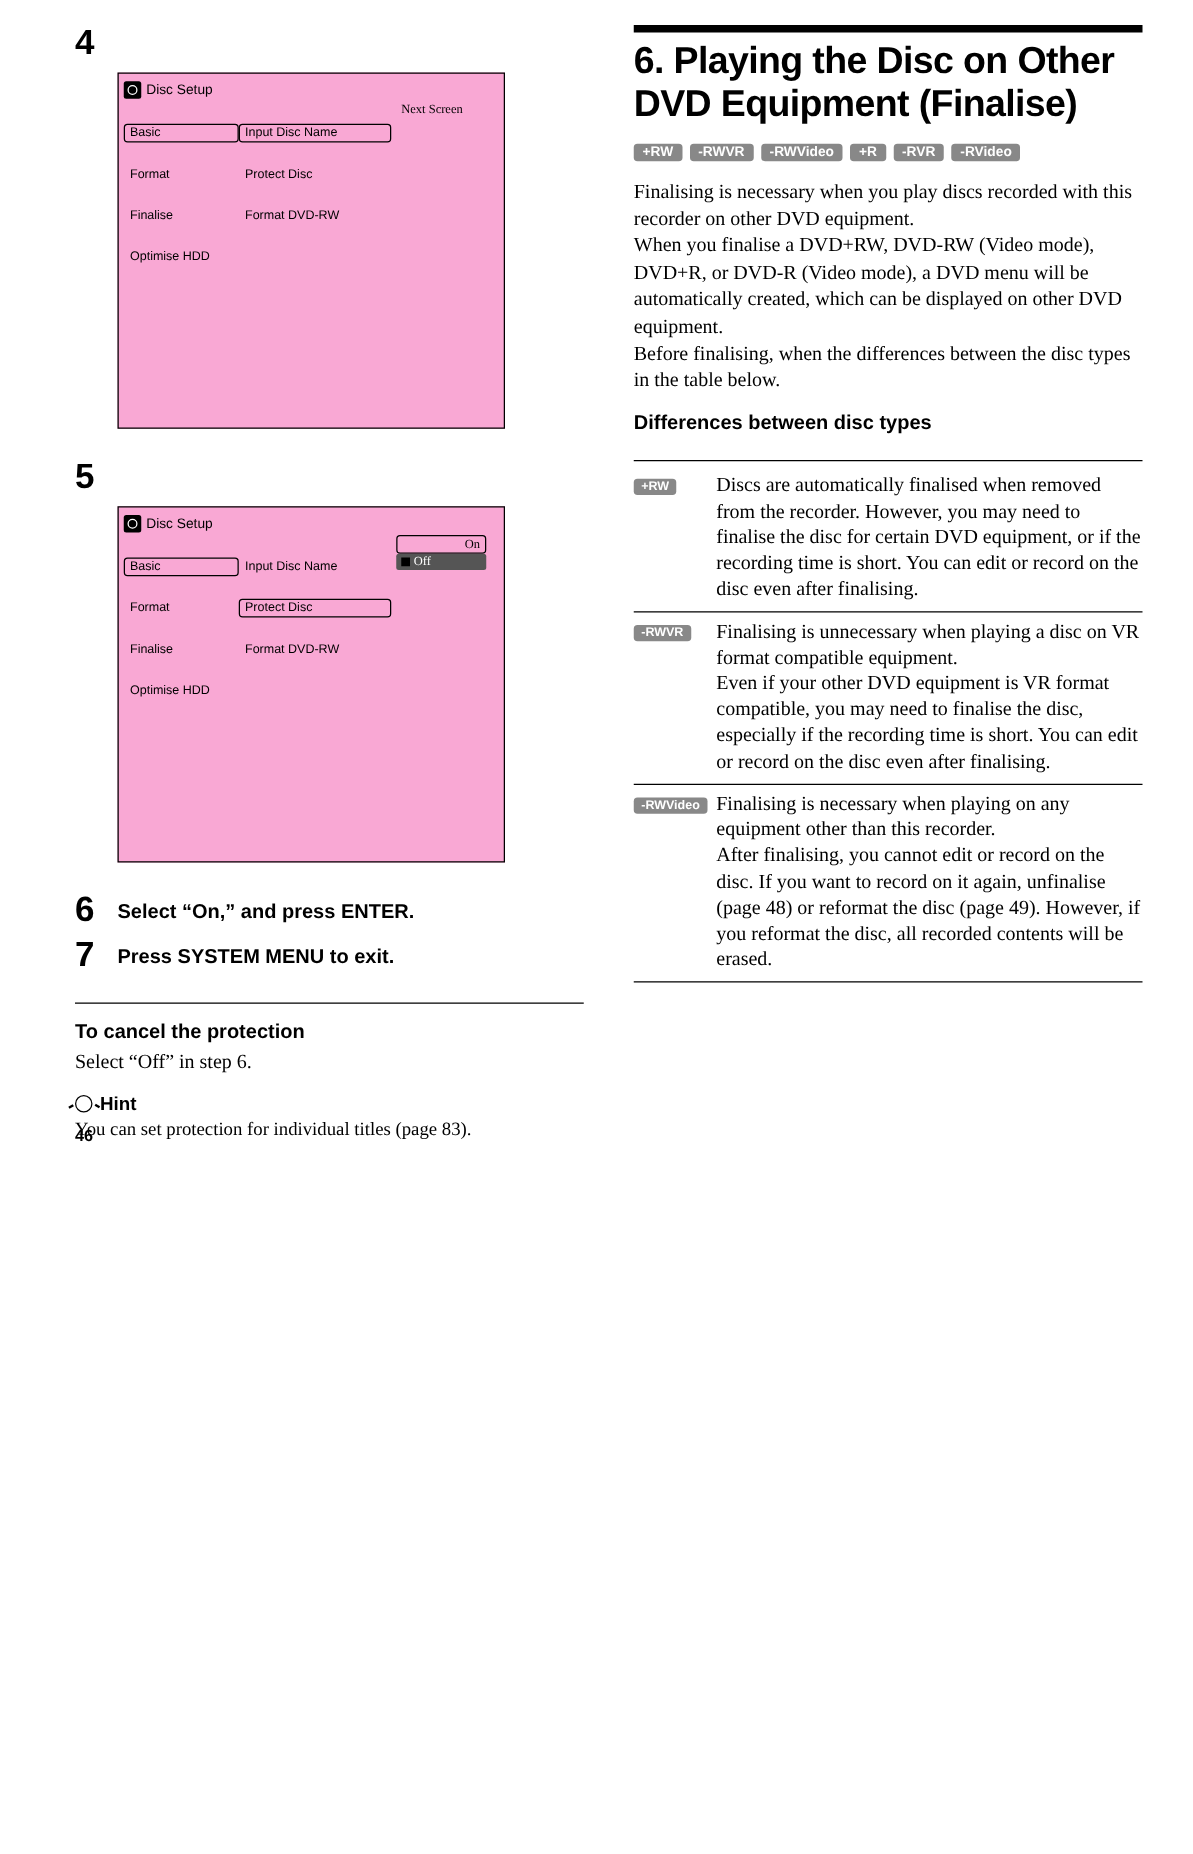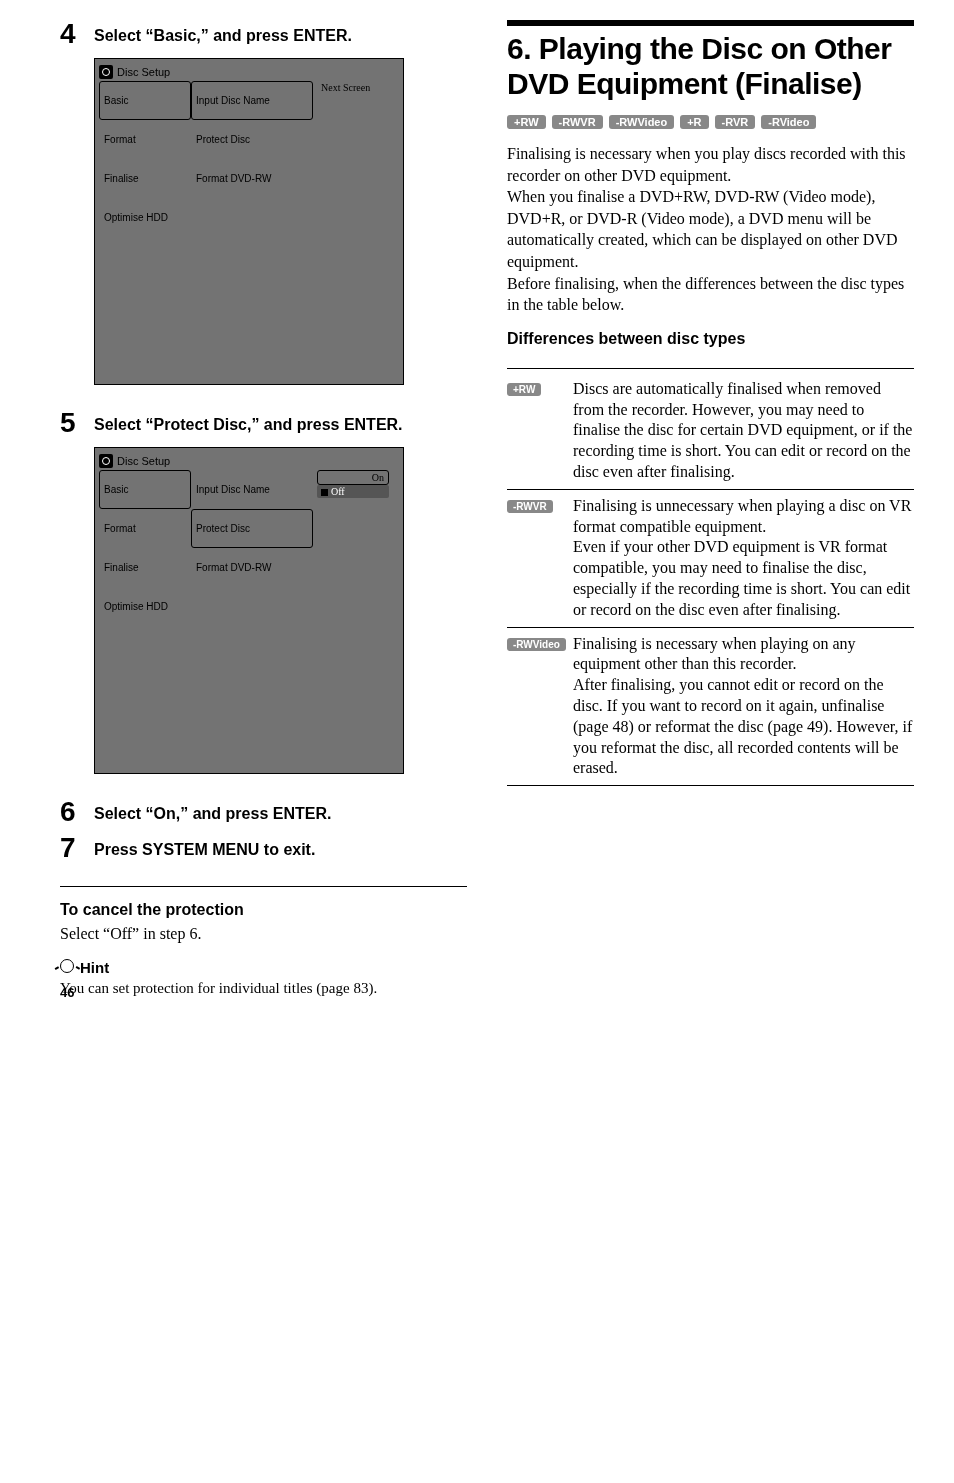--- a/index.html
+++ b/index.html
@@ -28,42 +28,42 @@
     font-weight: bold;
     font-size: 16px;
     line-height: 1.3;
     padding-top: 6px;
   }
   .screenshot {
     margin: 10px 0 24px 34px;
     width: 310px;
     border: 1px solid #000;
     padding: 6px 4px 30px 4px;
-    background: #737373;
+    background: #f9a8d4;
     font-size: 10px;
   }
   .ds-header { display:flex; align-items:center; margin-bottom:2px; font-size:11px;}
   .ds-dvd-icon {
     width: 14px; height: 14px; background:#000; border-radius:2px; display:inline-block; margin-right:4px; position:relative;
   }
   .ds-dvd-icon::after { content:""; position:absolute; width:6px;height:6px;border:1px solid #fff;border-radius:50%; left:3px; top:3px;}
   .ds-cols { display:flex; }
   .ds-menu { width: 92px; }
-  .ds-menu div, .ds-list div { padding: 13px 4px; border:1px solid transparent; }
+  .ds-menu div, .ds-list div { padding: 1px 4px; border:1px solid transparent;margin-top:18px; }
   .boxed { border:1px solid #000 !important; border-radius:3px; }
   .highlight { background:#555; color:#fff; border-radius:2px;}
   .ds-list { width: 122px; }
   .ds-right { width: 76px; padding-left:4px;}
   .ds-right div { padding:1px 4px;font-family:Liberation Serif, serif; }
   .sq { display:inline-block; width:7px;height:7px;background:#000;margin-right:3px; vertical-align:middle;}
 
   hr.rule { border:0; border-top:1px solid #000; margin:24px 0 14px 0;}
   .subhead { font-weight:bold; font-size:16px; margin-bottom:4px; }
   .body-text { font-family: "Times New Roman", Times, serif; font-size:16px; line-height:1.35; }
-  .hint-row { margin-top:14px; display:flex; align-items:flex-start;}
+  .hint-row { margin-top:14px; display:flex; align-items:center;}
   .bulb {
     width:14px;height:14px;border:1.5px solid #000;border-radius:50%;position:relative;margin-right:6px;
   }
   .bulb::before,.bulb::after{content:"";position:absolute;background:#000;width:1.5px;height:4px;}
   .bulb::before{left:-5px;top:6px;transform:rotate(60deg);}
   .bulb::after{right:-5px;top:6px;transform:rotate(-60deg);}
   .hint-label{font-weight:bold;font-size:15px;}
   .fine { font-family: "Times New Roman", Times, serif; font-size:15px; line-height:1.35; margin-top:2px;}
 
   
@@ -93,21 +93,20 @@
 </style>
 </head>
 <body>
 
 <div class="columns">
 
   <div class="col">
 
     <div class="step">
       <div class="step-num">4</div>
-      <div class="step-text">Select “Basic,” and press ENTER.</div>
     </div>
 
     <div class="screenshot">
       <div class="ds-header">
         <span class="ds-dvd-icon"></span>
         <span>Disc Setup</span>
       </div>
       <div class="ds-cols">
         <div class="ds-menu">
           <div class="boxed">Basic</div>
@@ -124,21 +123,20 @@
           <div>Format DVD-RW</div>
         </div>
         <div class="ds-right">
           <div>Next Screen</div>
         </div>
       </div>
     </div>
 
     <div class="step">
       <div class="step-num">5</div>
-      <div class="step-text">Select “Protect Disc,” and press ENTER.</div>
     </div>
 
     <div class="screenshot">
       <div class="ds-header">
         <span class="ds-dvd-icon"></span>
         <span>Disc Setup</span>
       </div>
       <div class="ds-cols">
         <div class="ds-menu">
           <div class="boxed">Basic</div>

